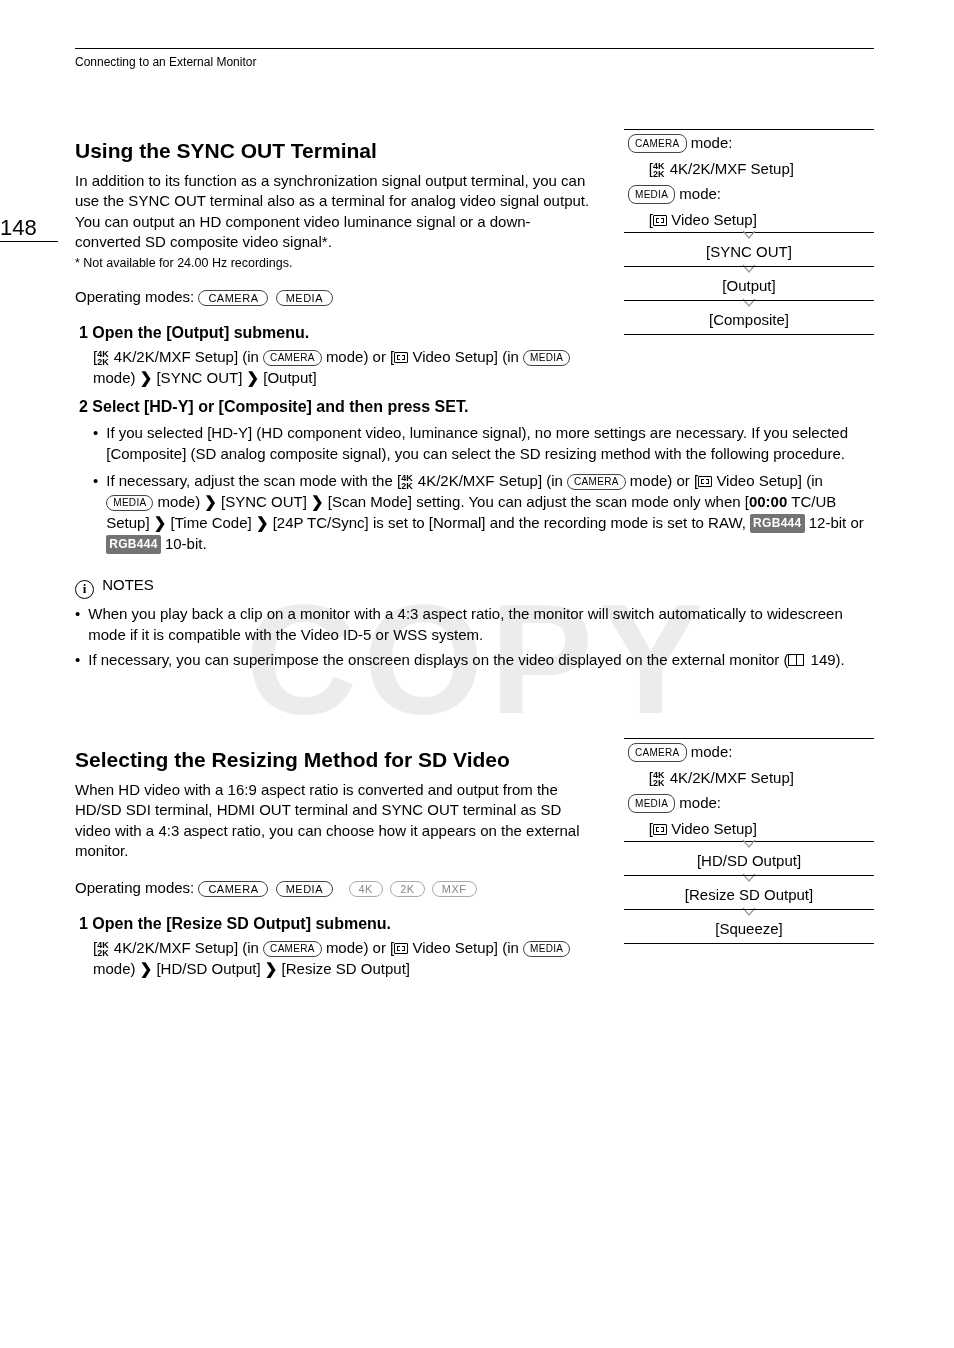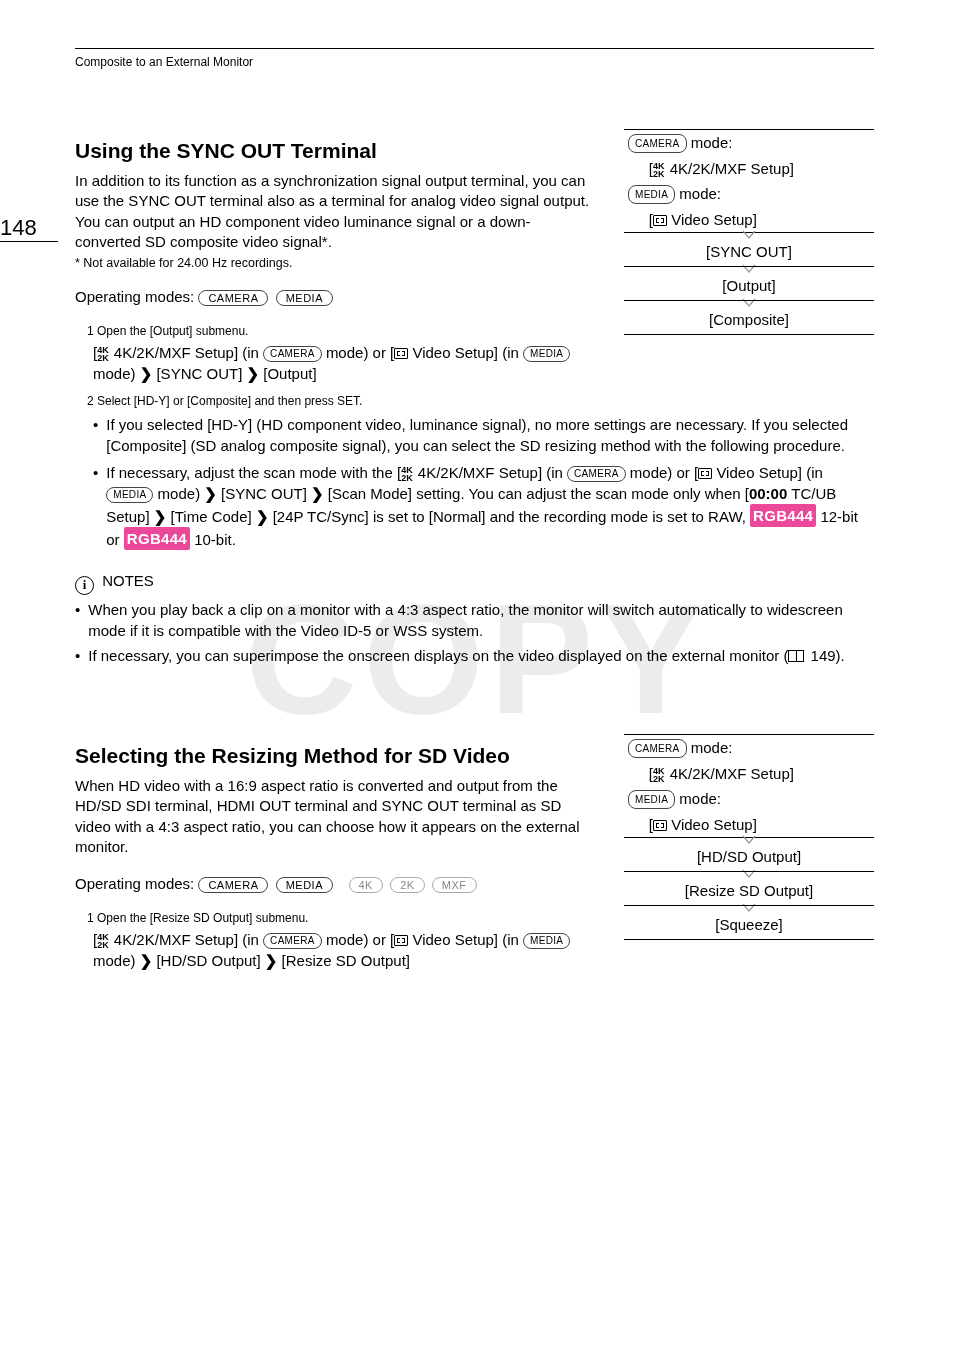--- a/index.html
+++ b/index.html
@@ -68,23 +68,23 @@
     letter-spacing: 0.5px;
     margin-right: 3px;
     vertical-align: middle;
     font-family: Arial, sans-serif;
   }
   .mode-badge.light {
     color: #888;
     border-color: #aaa;
   }
   .step {
-    font-size: 12px;
-    font-weight: normal;
-    margin: 10px 0 4px 12px;
+    font-size: 16px;
+    font-weight: bold;
+    margin: 10px 0 4px 4px;
   }
   .step-detail {
     font-size: 15px;
     margin-left: 18px;
     line-height: 1.4;
   }
   .bullet-item {
     display: flex;
     margin: 6px 0 6px 18px;
     font-size: 15px;
@@ -151,23 +151,23 @@
     position:absolute;
     left:2px; right:2px; top:2px; bottom:2px;
     border:0.8px dashed #000;
   }
   .nav-sym {
     font-weight:bold;
     font-size:15px;
   }
   .rgb-badge {
     display:inline-block;
-    background:#ec4899;
+    background:#737373;
     color:#fff;
-    font-size:15px;
+    font-size:12px;
     font-weight:bold;
     padding:1px 3px;
     border-radius:2px;
     letter-spacing:0.3px;
     vertical-align:1px;
   }
   .notes-head {
     margin-top: 22px;
     font-size: 15px;
   }
@@ -222,21 +222,21 @@
   .side-arrow-svg {
     display:block;
     margin:-3px auto -3px auto;
   }
 </style>
 </head>
 <body>
 
 <div class="page">
   <div class="topline"></div>
-  <div class="header-label">Composite to an External Monitor</div>
+  <div class="header-label">Connecting to an External Monitor</div>
   <div class="page-number-box">148</div>
 
   <div class="watermark">COPY</div>
 
   <div class="content">
 
     <div class="two-col">
       <div class="col-main">
         <h2 class="subhead">Using the SYNC OUT Terminal</h2>
         <p class="body-text">In addition to its function as a synchronization signal output terminal, you can use the SYNC OUT terminal also as a terminal for analog video signal output. You can output an HD component video luminance signal or a down-converted SD composite video signal*.</p>

